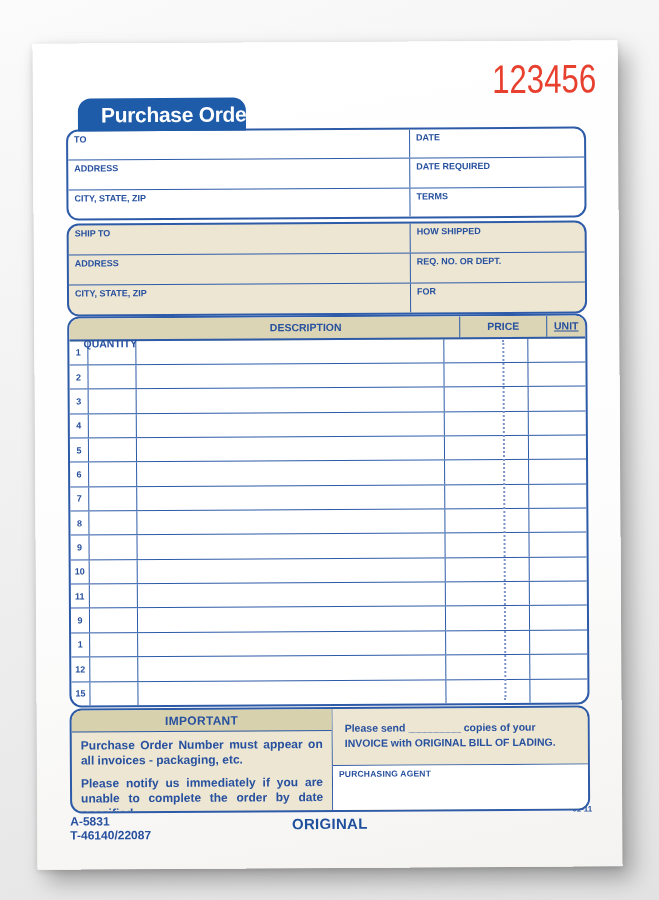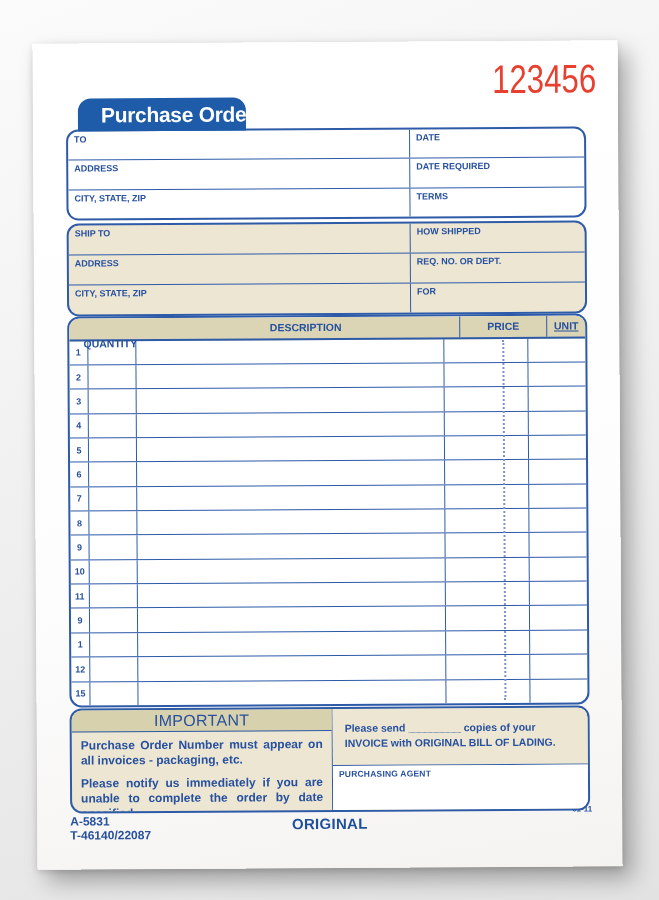--- a/index.html
+++ b/index.html
@@ -95,21 +95,21 @@
   .bottom{
     position:absolute;left:33px;top:665px;width:520px;height:105px;
     border:2px solid var(--blue);border-radius:12px;overflow:hidden;
     display:flex;background:var(--tan);z-index:2;
   }
   .imp{width:261px;border-right:1.5px solid var(--blue);display:flex;flex-direction:column;}
   .imp-head{
     height:22px;flex:none;background:var(--tan-band);border-bottom:1.5px solid var(--blue);
     display:flex;align-items:center;justify-content:center;
   }
-  .imp-head span{color:var(--blue-text);font-size:16px;font-weight:normal;letter-spacing:.3px;}
+  .imp-head span{color:var(--blue-text);font-size:12px;font-weight:bold;letter-spacing:.3px;}
   .imp-body{flex:1;padding:6px 9px 0 9px;}
   .imp-body p{
     color:var(--blue-text);font-size:12px;font-weight:bold;line-height:1.28;
     text-align:justify;margin-bottom:7px;
   }
   .inv{flex:1;display:flex;flex-direction:column;}
   .inv-top{
     height:57px;flex:none;border-bottom:1.5px solid var(--blue);
     padding:12px 10px 0 12px;background:var(--tan);
   }

